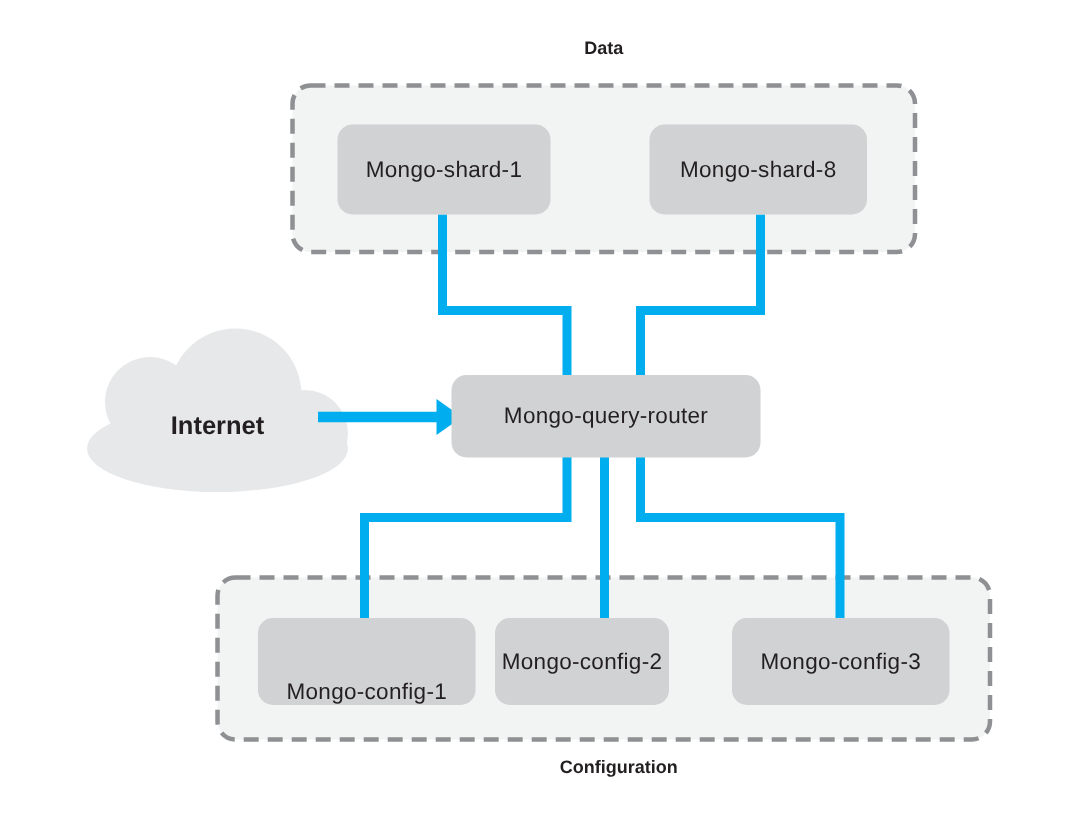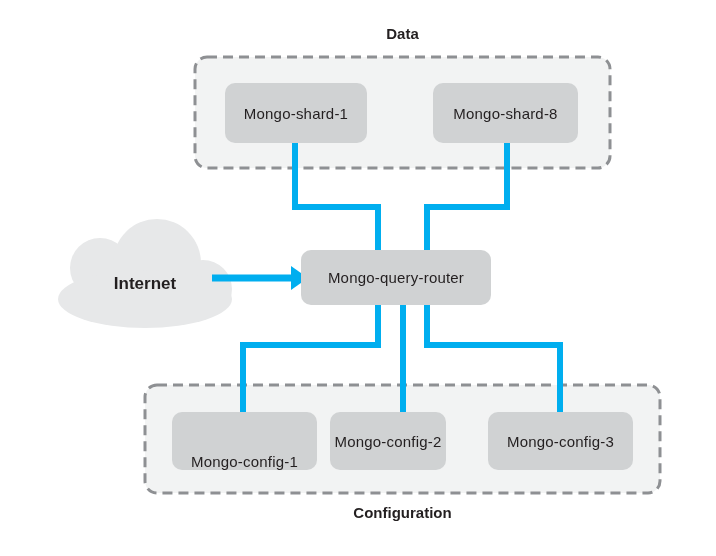--- a/index.html
+++ b/index.html
@@ -8,29 +8,29 @@
     font-family:"Liberation Sans", sans-serif;color:#231f20;overflow:hidden;
   }
   .layer{position:absolute;left:0;top:0;}
   .node{
     position:absolute;background:#d0d2d3;border-radius:10px;
     display:flex;align-items:center;justify-content:center;
     font-size:15px;font-weight:400;color:#231f20;letter-spacing:.2px;
   }
   .node-shard1{left:225px;top:83px;width:142px;height:60px;}
   .node-shard2{left:433px;top:83px;width:145px;height:60px;}
-  .node-router{left:301px;top:250px;width:190px;height:55px;}
+  .node-router{left:301px;top:250px;width:206px;height:55px;}
   .node-config1{left:172px;top:412px;width:145px;height:58px;align-items:flex-end;}
   .node-config2{left:330px;top:412px;width:116px;height:58px;}
   .node-config3{left:488px;top:412px;width:145px;height:58px;}
   .group-label{
-    position:absolute;text-align:center;font-size:15px;font-weight:700;color:#231f20;
+    position:absolute;text-align:center;font-size:12px;font-weight:700;color:#231f20;
   }
   .label-data{left:195px;width:415px;top:25px;}
-  .label-config{left:145px;width:515px;top:504px;}
+  .label-config{left:155px;width:515px;top:504px;}
   .label-internet{
     position:absolute;left:85px;top:274px;width:120px;text-align:center;
     font-size:17px;font-weight:700;color:#231f20;
   }
 </style>
 </head>
 <body>
 
 <div class="canvas">
 

